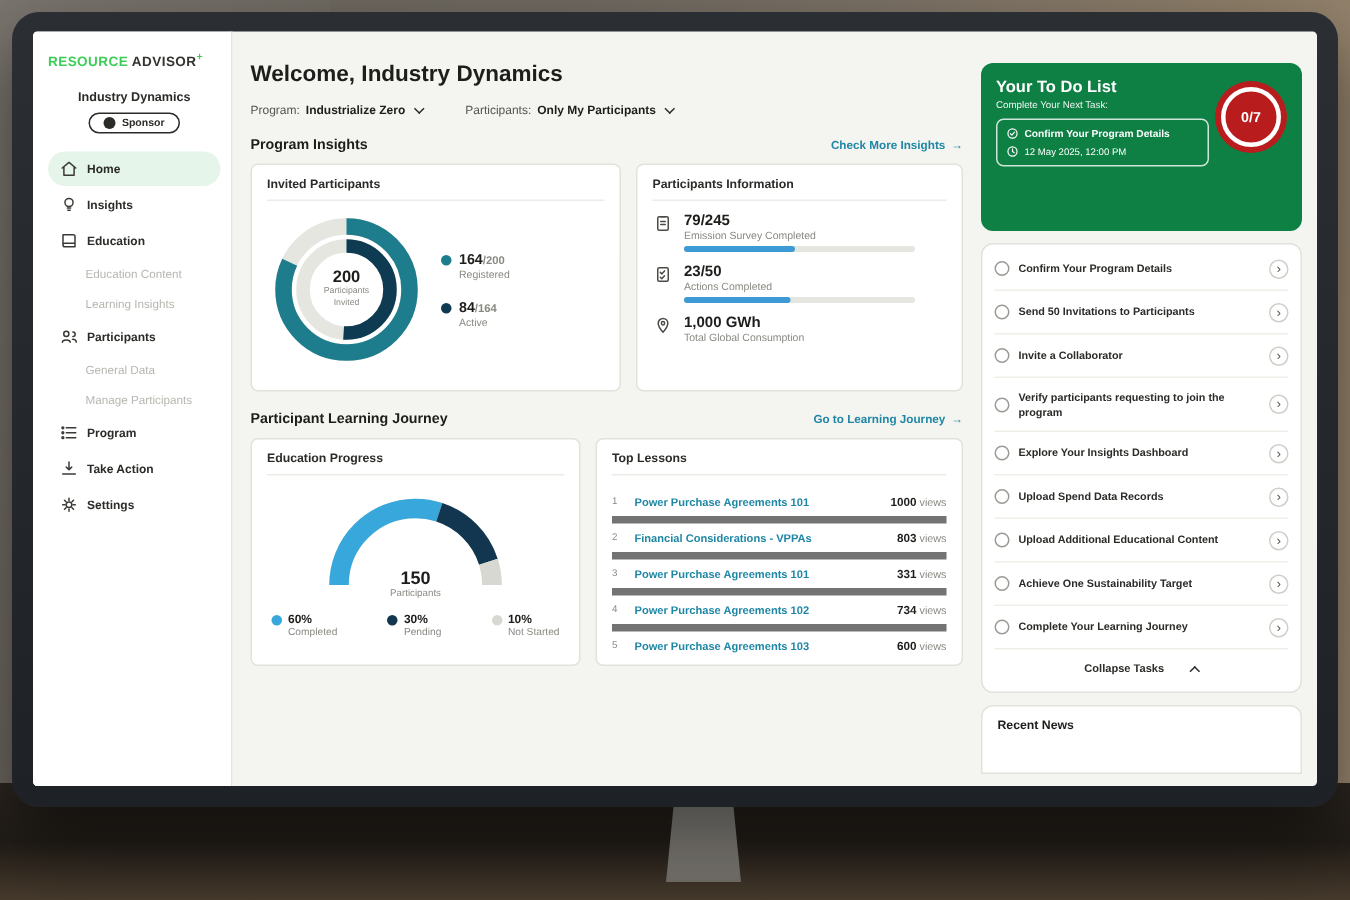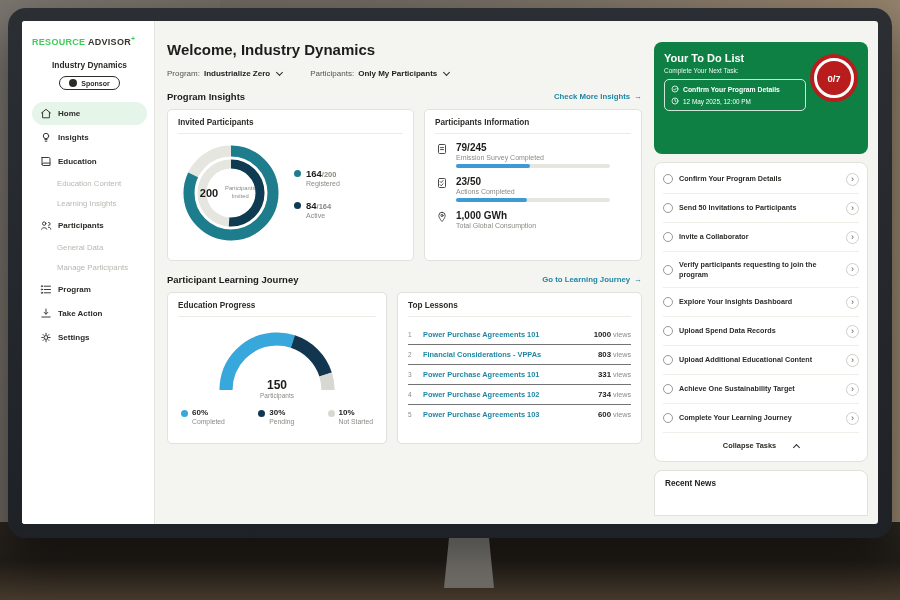--- a/index.html
+++ b/index.html
@@ -53,21 +53,21 @@
   .sec-row h2{font-size:9.5px;font-weight:bold;color:#1d1d1b}
   .sec-link{font-size:7.8px;font-weight:bold;color:#1f87a5;display:flex;gap:4px;align-items:center;cursor:pointer;text-decoration:none}
   .cards{display:flex;gap:10px;margin-bottom:13px}
   .card{background:#fff;border:1px solid #e2e2dc;border-radius:5px;padding:8px 10px}
   .card-title{font-size:8.2px;font-weight:bold;color:#2b2b28;padding-bottom:6px;border-bottom:1px solid #ecece6;margin-bottom:8px}
 
   
   .invited{width:247px;height:152px}
   .donut-wrap{display:flex;align-items:center;gap:12px;padding-left:2px}
   .donut{position:relative;width:102px;height:102px}
-  .donut-center{position:absolute;inset:0;display:flex;flex-direction:row;align-items:center;justify-content:center;text-align:center}
+  .donut-center{position:absolute;inset:0;display:flex;flex-direction:column;align-items:center;justify-content:center;text-align:center}
   .dc-val{font-size:11px;font-weight:bold;color:#1d1d1b}
   .dc-lab{font-size:5.8px;color:#8a8a84;width:44px;line-height:1.3}
   .legend{display:flex;flex-direction:column;gap:13px}
   .leg-item{display:flex;gap:5px;align-items:flex-start}
   .dot{width:7px;height:7px;border-radius:50%;margin-top:2px;flex-shrink:0;background:#ccc}
   .leg-val{font-size:9.5px;font-weight:bold;color:#1d1d1b}
   .leg-of{font-size:7.5px;color:#8a8a84;font-weight:bold}
   .leg-lab{font-size:7px;color:#8a8a84;margin-top:1px}
 
   
@@ -86,21 +86,21 @@
   .gauge-wrap{position:relative;width:130px;margin:3px auto 0}
   .gauge-center{position:absolute;left:0;right:0;bottom:0;text-align:center}
   .gc-val{font-size:12px;font-weight:bold;color:#1d1d1b}
   .gc-lab{font-size:6.5px;color:#8a8a84}
   .ed-legend{display:flex;justify-content:space-between;margin-top:9px;padding:0 3px}
   .ed-line1{display:flex;align-items:center;gap:4px;font-size:8px;font-weight:bold;color:#1d1d1b}
   .ed-line2{font-size:6.8px;color:#8a8a84;margin-left:11px;margin-top:1px}
 
   
   .lessons{flex:1;height:152px;padding-bottom:3px}
-  .lesson-row{display:flex;align-items:center;gap:6px;padding:5px 0;border-bottom:1px solid #737373;cursor:pointer}
+  .lesson-row{display:flex;align-items:center;gap:6px;padding:5px 0;border-bottom:5px solid #737373;cursor:pointer}
   .lesson-row:last-child{border-bottom:none}
   .l-rank{font-size:6.5px;color:#8a8a84;width:9px}
   .l-title{font-size:7.4px;font-weight:bold;color:#1f87a5;flex:1}
   .l-views{font-size:7.2px;color:#8a8a84;white-space:nowrap}
   .l-views b{color:#1d1d1b;font-size:7.8px}
 
   
   .todo-col{width:214px;flex-shrink:0;padding-top:5px}
   .todo-green{background:#0e8044;border-radius:8px;padding:10px 10px 12px;color:#fff;position:relative;height:112px}
   .todo-title{font-size:11px;font-weight:bold;margin-bottom:3px}

